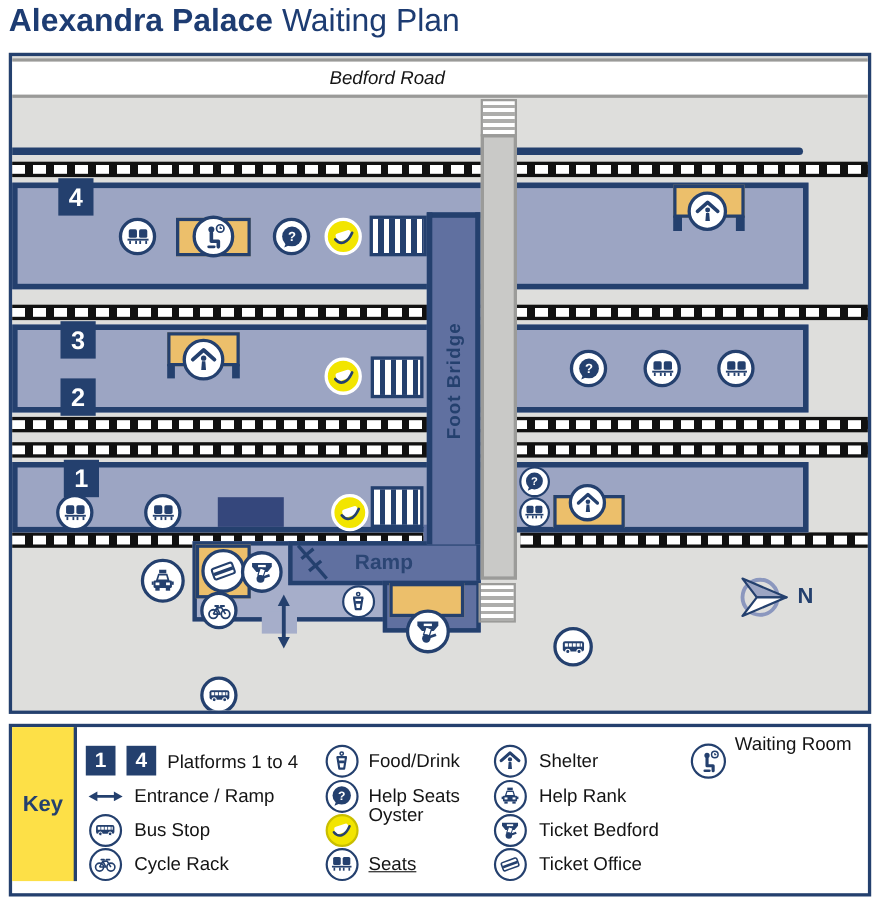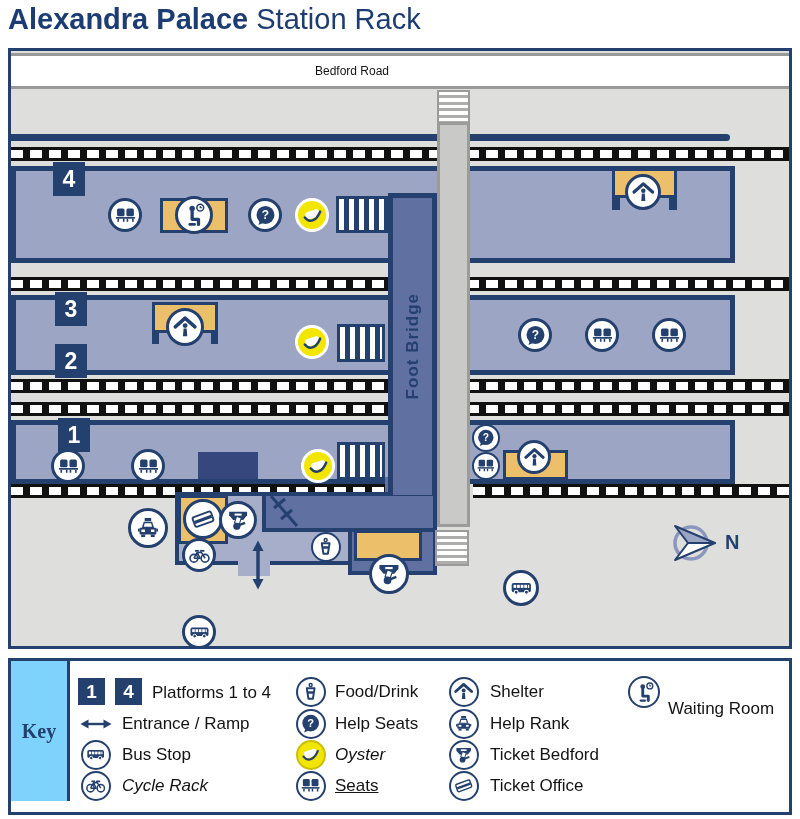--- a/index.html
+++ b/index.html
@@ -6,21 +6,21 @@
   body{font-family:"Liberation Sans",sans-serif;}
   .page{position:relative;width:800px;height:819px;background:#fff;overflow:hidden;}
   .abs{position:absolute;}
   
   .title{position:absolute;left:8px;top:3px;font-size:29px;color:#1D3C72;white-space:nowrap;}
   .title .b{font-weight:bold;margin-top:12px;}
   
   .map{position:absolute;left:8px;top:48px;width:778px;height:595px;border:3px solid #24406E;background:#DEDEDC;overflow:hidden;}
   
   .road{position:absolute;left:0;width:778px;background:#fff;border-top:3px solid #9A9A98;border-bottom:3px solid #9A9A98;display:flex;align-items:center;justify-content:center;box-sizing:border-box;}
-  .road span{font-size:12px;color:#141414;transform:translateX(-48px);}
+  .road span{font-size:17px;color:#141414;transform:translateX(-48px);font-style:italic;}
   
   .track{position:absolute;height:14px;background:#111;}
   .track::before{content:"";position:absolute;left:0;right:0;top:3px;bottom:3px;background:repeating-linear-gradient(90deg,#fff 0 12px,#111 12px 19px);}
   
   .platform{position:absolute;left:0;width:724px;background:#9CA5C3;border:5px solid #24406E;box-sizing:border-box;}
   .pnum{position:absolute;width:32px;height:34px;background:#24406E;color:#fff;font-weight:bold;font-size:23px;display:flex;align-items:center;justify-content:center;}
   .stairs-v{position:absolute;border:3px solid #24406E;background:repeating-linear-gradient(90deg,#fff 0 5px,#24406E 5px 10px);box-sizing:border-box;}
   .stairs-h{position:absolute;border:2px solid #9B9B99;background:repeating-linear-gradient(180deg,#fff 0 3.5px,#ADADAB 3.5px 6.5px);box-sizing:border-box;}
   .tanbox{position:absolute;background:#ECBF6B;border:3px solid #24406E;box-sizing:border-box;}
   .navybit{position:absolute;background:#24406E;}
@@ -31,21 +31,21 @@
   .fb-band span{writing-mode:vertical-rl;transform:rotate(180deg);color:#24406E;font-weight:bold;font-size:17px;letter-spacing:1px;white-space:nowrap;}
   .gcol{position:absolute;left:426px;top:71px;width:33px;height:405px;background:#C9C9C7;border:3px solid #9B9B99;box-sizing:border-box;}
   .ramp-label{position:absolute;display:flex;align-items:center;justify-content:center;color:#24406E;font-weight:bold;font-size:19px;opacity:.88;}
   
   .ci{position:absolute;border-radius:50%;background:#fff;border:3px solid #24406E;box-sizing:border-box;display:flex;align-items:center;justify-content:center;}
   .ci svg{width:82%;height:82%;display:block;}
   .ci.oyster{background:#F2E500;border:3px solid #fff;}
   .n-label{position:absolute;color:#24406E;font-weight:bold;font-size:20px;}
   
   .key{position:absolute;left:8px;top:658px;width:778px;height:151px;border:3px solid #24406E;background:#fff;}
-  .key-side{position:absolute;left:0;top:0;width:56px;height:140px;background:#7dd3fc;border-right:3px solid #24406E;display:flex;align-items:center;justify-content:center;box-sizing:content-box;font-family:Liberation Serif, serif;}
+  .key-side{position:absolute;left:0;top:0;width:56px;height:140px;background:#fde047;border-right:3px solid #24406E;display:flex;align-items:center;justify-content:center;box-sizing:content-box;}
   .key-side span{color:#24406E;font-weight:bold;font-size:20px;}
   .ksq{position:absolute;width:27px;height:27px;background:#24406E;color:#fff;font-weight:bold;font-size:19px;display:flex;align-items:center;justify-content:center;}
   .klabel{position:absolute;font-size:17px;color:#141414;transform:translateY(-50%);white-space:nowrap;}
 </style>
 </head>
 <body>
 
 <svg width="0" height="0" style="position:absolute" aria-hidden="true">
 <defs>
 <symbol id="sym-seats" viewBox="0 0 24 24">
@@ -133,21 +133,21 @@
   <path d="M7,9 H27" stroke="#24406E" stroke-width="2.4"></path>
   <path d="M1.5,9 L9.5,4.6 V13.4 Z" fill="#24406E"></path>
   <path d="M32.5,9 L24.5,4.6 V13.4 Z" fill="#24406E"></path>
 </symbol>
 </defs>
 </svg>
 
 <div class="page">
 
   <div class="title">
-    <span class="b">Alexandra Palace</span><span> Station Rack</span>
+    <span class="b">Alexandra Palace</span><span> Waiting Plan</span>
   </div>
 
   <div class="map">
 
     <div class="road" style="top:2px;height:36px;">
       <span>Bedford Road</span>
     </div>
 
     <div class="abs" style="left:0;top:83px;width:719px;height:7px;background:#24406E;border-radius:0 4px 4px 0;"></div>
 
@@ -160,20 +160,23 @@
 
     <div class="platform" style="top:115px;height:97px;"></div>
     <div class="platform" style="top:244px;height:80px;"></div>
     <div class="platform" style="top:369px;height:64px;"></div>
 
     <div class="slate" style="left:374px;top:426px;width:52px;height:21px;"></div>
     <div class="concourse" style="left:164px;top:441px;width:187px;height:73px;"></div>
     <div class="slate bordered" style="left:251px;top:441px;width:175px;height:40px;"></div>
     <div class="slate bordered" style="left:337px;top:477px;width:89px;height:47px;"></div>
     <div class="abs" style="left:227px;top:505px;width:32px;height:20px;background:#A6AECA;"></div>
+    <div class="ramp-label" style="left:278px;top:447px;width:120px;height:28px;">
+        <span>Ramp</span>
+      </div>
 
     <div class="fb-band">
       <span>Foot Bridge</span>
     </div>
     <div class="gcol"></div>
     <div class="stairs-h" style="left:426px;top:39px;width:33px;height:34px;"></div>
     <div class="stairs-h" style="left:424px;top:479px;width:34px;height:36px;"></div>
 
     <div class="stairs-v" style="left:325px;top:145px;width:52px;height:37px;"></div>
     <div class="stairs-v" style="left:326px;top:273px;width:48px;height:38px;"></div>
@@ -359,42 +362,42 @@
           <use href="#sym-bus"></use>
         </svg>
       </div>
     <div class="klabel" style="left:111px;top:94px;">Bus Stop</div>
 
     <div class="ci" style="left:70px;top:110px;width:30px;height:30px;border-width:2.5px;">
         <svg viewBox="0 0 24 24">
           <use href="#sym-cycle"></use>
         </svg>
       </div>
-    <div class="klabel" style="left:111px;top:125px;font-style:italic;">Cycle Rack</div>
+    <div class="klabel" style="left:111px;top:125px;">Cycle Rack</div>
 
     <div class="ci" style="left:285px;top:16px;width:30px;height:30px;border-width:2.5px;">
         <svg viewBox="0 0 24 24">
           <use href="#sym-food"></use>
         </svg>
       </div>
     <div class="klabel" style="left:324px;top:31px;">Food/Drink</div>
 
     <div class="ci" style="left:285px;top:48px;width:30px;height:30px;border-width:2.5px;">
         <svg viewBox="0 0 24 24">
           <use href="#sym-help"></use>
         </svg>
       </div>
     <div class="klabel" style="left:324px;top:63px;">Help Seats</div>
 
     <div class="ci oyster" style="left:285px;top:79px;width:30px;height:30px;border:2px solid #C9BE00;">
         <svg viewBox="0 0 24 24">
           <use href="#sym-oyster"></use>
         </svg>
       </div>
-    <div class="klabel" style="left:324px;top:94px;font-style:italic;">Oyster</div>
+    <div class="klabel" style="left:324px;top:80px;">Oyster</div>
 
     <div class="ci" style="left:285px;top:110px;width:30px;height:30px;border-width:2.5px;">
         <svg viewBox="0 0 24 24">
           <use href="#sym-seats"></use>
         </svg>
       </div>
     <div class="klabel" style="left:324px;top:125px;text-decoration:underline;">Seats</div>
 
     <div class="ci" style="left:438px;top:16px;width:30px;height:30px;border-width:2.5px;">
         <svg viewBox="0 0 24 24">
@@ -422,16 +425,16 @@
           <use href="#sym-toffice"></use>
         </svg>
       </div>
     <div class="klabel" style="left:479px;top:125px;">Ticket Office</div>
 
     <div class="ci" style="left:617px;top:15px;width:32px;height:32px;border-width:2.5px;">
         <svg viewBox="0 0 24 24">
           <use href="#sym-waiting"></use>
         </svg>
       </div>
-    <div class="klabel" style="left:657px;top:48px;">Waiting Room</div>
+    <div class="klabel" style="left:657px;top:16px;">Waiting Room</div>
   </div>
 
 </div>
 
 </body></html>

